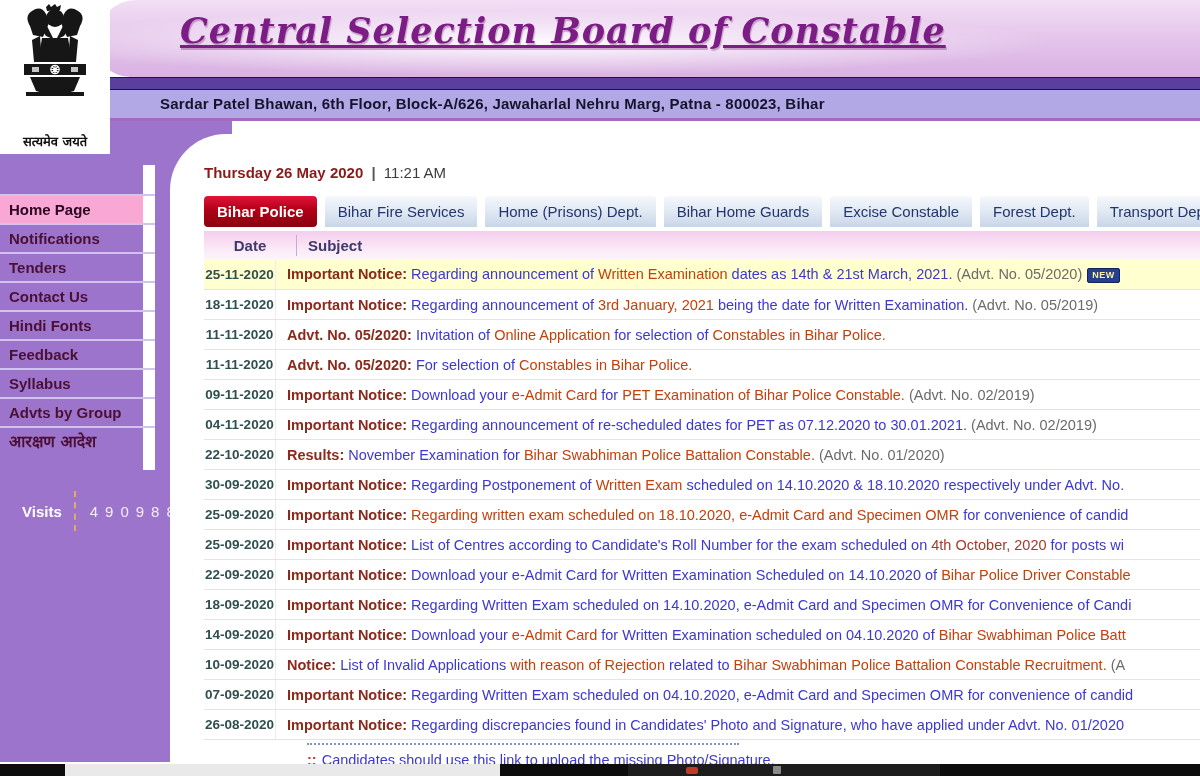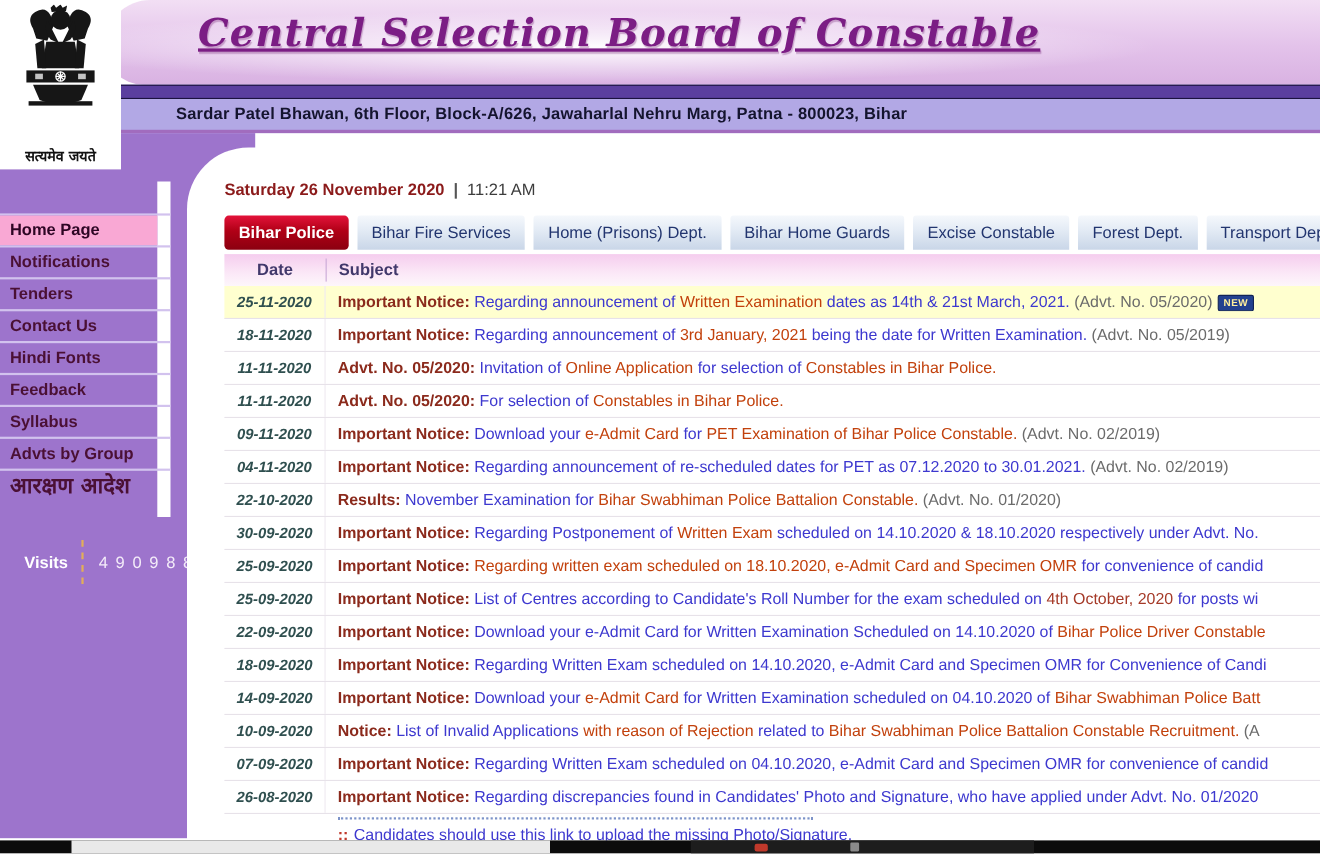--- a/index.html
+++ b/index.html
@@ -58,21 +58,21 @@
   .menu-whitestrip{
     position:absolute;left:143px;top:44px;width:12px;height:305px;background:#ffffff;z-index:2;
   }
   .menu-row{position:relative;display:flex;height:27px;border-top:2px solid #d2c2ee;z-index:3;}
   .menu-row.spacer{border-top:none;height:29px;}
   .menu-label{
     width:143px;line-height:27px;padding-left:9px;box-sizing:border-box;
     font-size:15px;font-weight:bold;color:#4a1034;cursor:pointer;white-space:nowrap;
   }
   .menu-row.active .menu-label{background:#f9a8d4;color:#2d0524;}
-  .menu-row.hindi .menu-label{font-family:"DejaVu Sans", sans-serif;font-size:20px;}
+  .menu-row.hindi .menu-label{font-family:"DejaVu Sans", sans-serif;font-size:16px;}
   .visits{
     position:absolute;left:0;top:370px;display:flex;align-items:center;z-index:3;
   }
   .visits-label{
     padding-left:22px;font-size:15px;font-weight:bold;color:#ffffff;
   }
   .visits-sep{
     margin-left:12px;height:40px;border-left:2px dashed #e3ae57;
   }
   .visits-count{
@@ -104,23 +104,23 @@
   .thead{
     display:flex;height:29px;align-items:center;
     background:linear-gradient(180deg,#f5cdee 0%,#fbe8f7 60%,#fdf6fb 100%);
     color:#41386b;font-size:15px;font-weight:bold;
   }
   .th-date{width:92px;text-align:center;border-right:1px solid #c9a9d6;height:21px;line-height:21px;}
   .th-subj{padding-left:11px;}
   .trow{display:flex;height:29px;align-items:center;border-bottom:1px solid #e7e2e9;}
   .trow.hl{background:#ffffcf;}
   .td-date{
-    width:92px;flex:none;text-align:center;
+    width:72px;flex:none;text-align:center;
     font-size:13.5px;font-weight:bold;color:#2f4f4f;
-    border-right:1px solid #efeaf1;height:100%;line-height:29px;box-sizing:border-box;font-style:italic;
+    border-right:1px solid #efeaf1;height:100%;line-height:29px;box-sizing:border-box;
   }
   .td-subj{
     flex:1;padding-left:11px;white-space:nowrap;overflow:hidden;
     font-size:14.5px;cursor:pointer;
   }
   .c-maroon{color:#8b2a1c;font-weight:bold;}
   .c-blue{color:#3d38cf;}
   .c-green{color:#c2410c;}
   .c-gray{color:#6b6b6b;}
   .c-red{color:#a53a28;}
@@ -220,21 +220,21 @@
     </div>
   <div class="visits">
     <span class="visits-label">Visits</span>
     <span class="visits-sep"></span>
     <span class="visits-count">49098878</span>
   </div>
 </div>
 
 <div class="panel">
   <div class="dateline">
-    <span class="d">Saturday 26 November 2020</span>
+    <span class="d">Thursday 26 May 2020</span>
     <span class="sep">|</span>
     <span class="t">11:21 AM</span>
   </div>
 
   <div class="tabs">
       <div class="tab active">Bihar Police</div>
       <div class="tab">Bihar Fire Services</div>
       <div class="tab">Home (Prisons) Dept.</div>
       <div class="tab">Bihar Home Guards</div>
       <div class="tab">Excise Constable</div>

